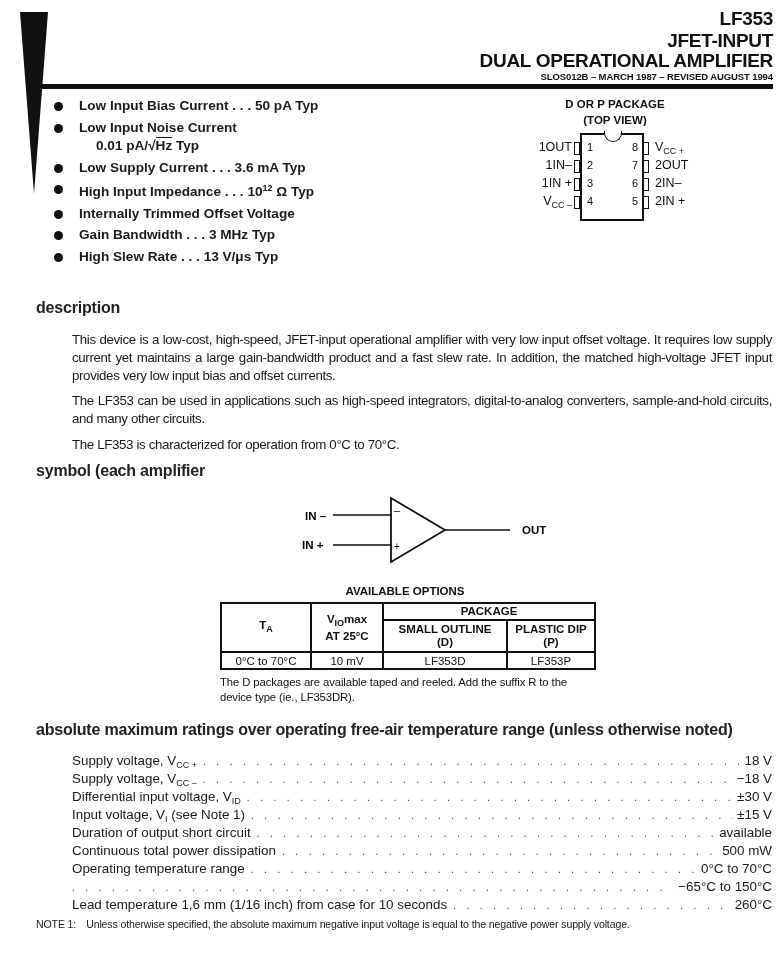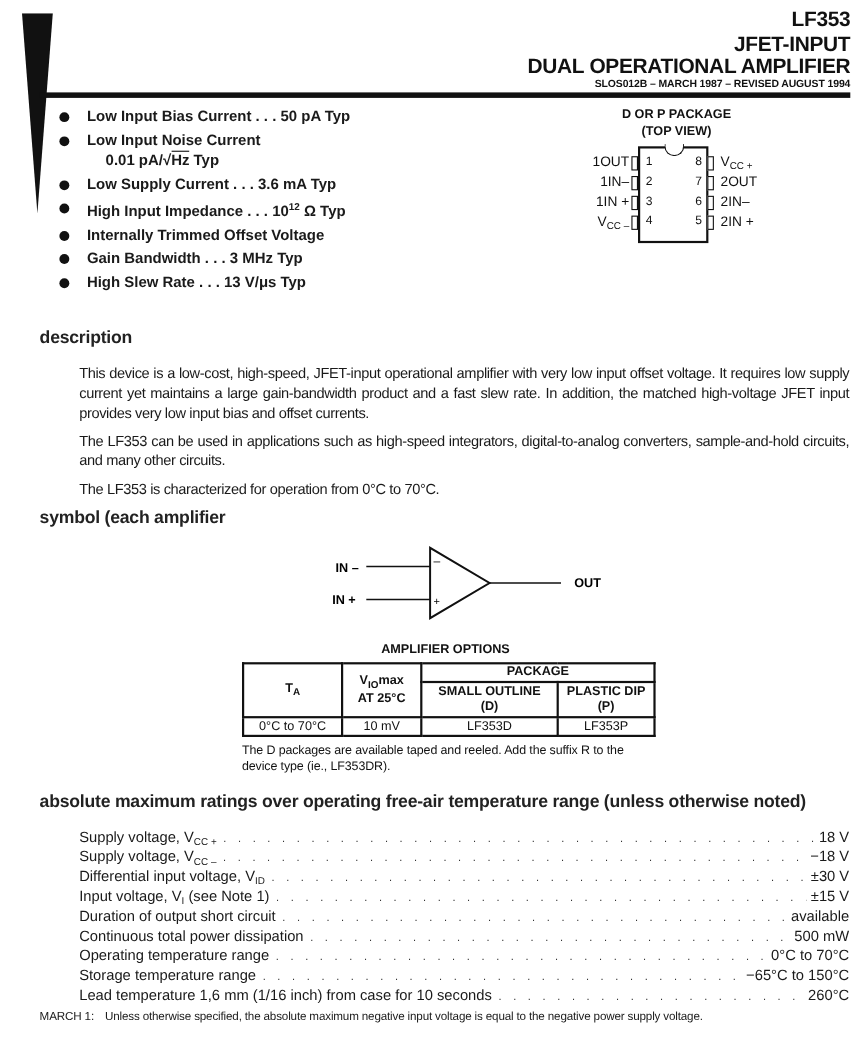--- a/index.html
+++ b/index.html
@@ -124,21 +124,21 @@
   <line x1="43" y1="53" x2="101" y2="53" stroke="#111" stroke-width="1.3"></line>
   <polygon points="101,6 101,70 155,38" fill="none" stroke="#111" stroke-width="1.8"></polygon>
   <line x1="155" y1="38" x2="220" y2="38" stroke="#111" stroke-width="1.3"></line>
   <text x="15" y="28" class="sym-label" font-family="Liberation Sans, sans-serif" font-weight="bold" font-size="11.5">IN –</text>
   <text x="12" y="57" class="sym-label" font-family="Liberation Sans, sans-serif" font-weight="bold" font-size="11.5">IN +</text>
   <text x="104" y="22" font-family="Liberation Sans, sans-serif" font-size="11">–</text>
   <text x="104" y="58" font-family="Liberation Sans, sans-serif" font-size="10">+</text>
   <text x="232" y="42" font-family="Liberation Sans, sans-serif" font-weight="bold" font-size="11.5">OUT</text>
 </svg>
 
-<div id="opt-title" class="abs">AMPLIFIER OPTIONS</div>
+<div id="opt-title" class="abs">AVAILABLE OPTIONS</div>
 <table id="opt-table" class="abs">
   <tbody>
       <tr>
     <th rowspan="2" style="width:82px;margin-left:32px;"><span>T</span><sub class="s">A</sub></th>
     <th rowspan="2" style="width:64px;"><span>V</span><sub class="s">IO</sub><span>max</span><br><span>AT 25°C</span></th>
     <th colspan="2" style="height:15px;">PACKAGE</th>
   </tr>
   <tr>
     <th style="width:116px; height:30px;"><span>SMALL OUTLINE</span><br><span>(D)</span></th>
     <th style="width:80px;"><span>PLASTIC DIP</span><br><span>(P)</span></th>
@@ -184,23 +184,22 @@
       <span class="rlabel"><span>Continuous total power dissipation</span><sub class="s"></sub><span></span></span>
       <span class="rdots">. . . . . . . . . . . . . . . . . . . . . . . . . . . . . . . . . . . . . . . . . . . . . . . . . . . . . . . . . . . . . . . . . . . . . . . . . . . . . . . . . . . . . . . . . . . . . . . . . . . . . . . . . . . . . . . . . . . . . . . . </span>
       <span class="rval">500 mW</span>
     </div>
     <div class="rrow">
       <span class="rlabel"><span>Operating temperature range</span><sub class="s"></sub><span></span></span>
       <span class="rdots">. . . . . . . . . . . . . . . . . . . . . . . . . . . . . . . . . . . . . . . . . . . . . . . . . . . . . . . . . . . . . . . . . . . . . . . . . . . . . . . . . . . . . . . . . . . . . . . . . . . . . . . . . . . . . . . . . . . . . . . . </span>
       <span class="rval">0°C to 70°C</span>
     </div>
     <div class="rrow">
-      <span class="rlabel"><span>Storage temperature range</span><sub class="s"></sub><span></span></span>
       <span class="rdots">. . . . . . . . . . . . . . . . . . . . . . . . . . . . . . . . . . . . . . . . . . . . . . . . . . . . . . . . . . . . . . . . . . . . . . . . . . . . . . . . . . . . . . . . . . . . . . . . . . . . . . . . . . . . . . . . . . . . . . . . </span>
       <span class="rval">−65°C to 150°C</span>
     </div>
     <div class="rrow">
       <span class="rlabel"><span>Lead temperature 1,6 mm (1/16 inch) from case for 10 seconds</span><sub class="s"></sub><span></span></span>
       <span class="rdots">. . . . . . . . . . . . . . . . . . . . . . . . . . . . . . . . . . . . . . . . . . . . . . . . . . . . . . . . . . . . . . . . . . . . . . . . . . . . . . . . . . . . . . . . . . . . . . . . . . . . . . . . . . . . . . . . . . . . . . . . </span>
       <span class="rval">260°C</span>
     </div>
   </div>
-<div id="note1" class="abs"><span class="nl">MARCH 1:</span><span>Unless otherwise specified, the absolute maximum negative input voltage is equal to the negative power supply voltage.</span></div>
+<div id="note1" class="abs"><span class="nl">NOTE 1:</span><span>Unless otherwise specified, the absolute maximum negative input voltage is equal to the negative power supply voltage.</span></div>
 
 </body></html>

